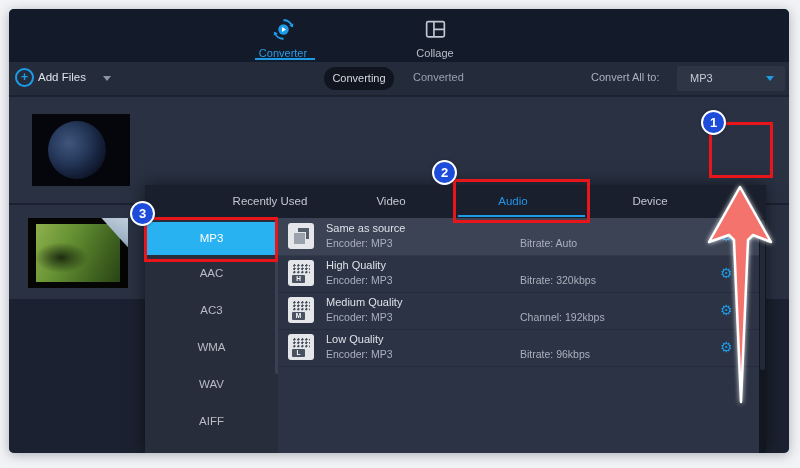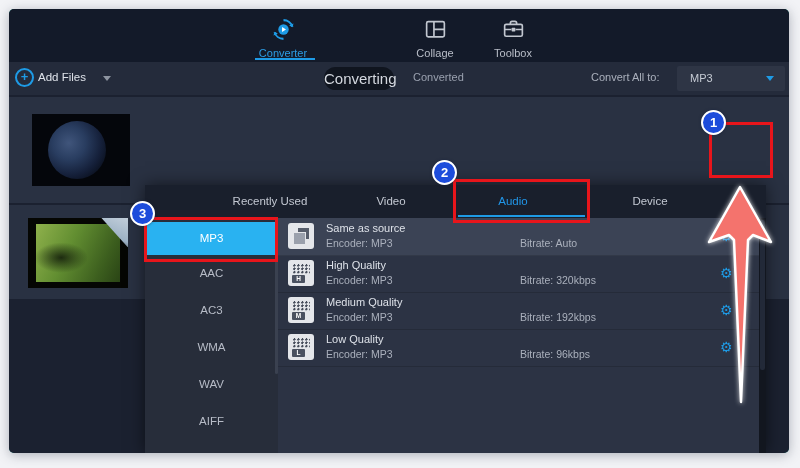--- a/index.html
+++ b/index.html
@@ -18,21 +18,21 @@
 
   
   .toolbar{position:absolute;left:0;top:53px;width:780px;height:33px;background:#242b3b;}
   .plus-circle{position:absolute;left:6px;top:6px;width:15px;height:15px;border:2px solid #1e9be6;
                border-radius:50%;color:#1e9be6;font-size:13px;line-height:14px;text-align:center;font-weight:bold;}
   .addfiles-label{position:absolute;left:29px;top:9px;font-size:11.5px;color:#dfe3ea;}
   .caret{width:0;height:0;border-left:4px solid transparent;border-right:4px solid transparent;border-top:5px solid #8d94a0;}
   .caret.blue{border-top-color:#1e9be6;}
   .addfiles-caret{position:absolute;left:94px;top:14px;}
   .pill{position:absolute;left:315px;top:5px;width:70px;height:23px;border-radius:12px;background:#10151f;
-        color:#d4d8df;font-size:15px;line-height:23px;text-align:center;}
+        color:#d4d8df;font-size:11px;line-height:23px;text-align:center;}
   .converted-tab{position:absolute;left:404px;top:9px;font-size:11px;color:#9aa1af;}
   .convertall-label{position:absolute;left:582px;top:9px;width:84px;text-align:left;font-size:11px;color:#aab0bc;}
   .convertall-dd{position:absolute;left:668px;top:4px;width:108px;height:25px;background:#2e3545;border-radius:2px;}
   .convertall-dd .val{position:absolute;left:13px;top:6px;font-size:11px;color:#c6cbd4;}
   .convertall-dd .caret{position:absolute;right:11px;top:10px;}
 
   
   .filelist{position:absolute;left:0;top:86px;width:780px;height:358px;background:#1b2130;}
   .frow1{position:absolute;left:0;top:2px;width:780px;height:106px;background:#293142;}
   .frow2{position:absolute;left:0;top:110px;width:780px;height:94px;background:#293142;}
@@ -148,32 +148,20 @@
       <div class="nav-item" style="left:388px;">
         <span class="nicon">
           <svg width="25" height="25" viewBox="0 0 24 24">
             <rect x="3.5" y="4.5" width="17" height="14.5" rx="1.5" stroke="#c2c7d0" stroke-width="1.6" fill="none"></rect>
             <line x1="10.5" y1="4.5" x2="10.5" y2="19" stroke="#c2c7d0" stroke-width="1.6"></line>
             <line x1="10.5" y1="11.8" x2="20.5" y2="11.8" stroke="#c2c7d0" stroke-width="1.6"></line>
           </svg>
         </span>
         <div class="nav-label">Collage</div>
       </div>
-      <div class="nav-item" style="left:466px;">
-        <span class="nicon">
-          <svg width="25" height="25" viewBox="0 0 24 24">
-            <path d="M9 7 V5.8 a1.6 1.6 0 0 1 1.6 -1.6 h2.8 a1.6 1.6 0 0 1 1.6 1.6 V7" stroke="#c2c7d0" stroke-width="1.6" fill="none"></path>
-            <rect x="3.5" y="7" width="17" height="11.5" rx="1.5" stroke="#c2c7d0" stroke-width="1.6" fill="none"></rect>
-            <line x1="3.5" y1="12" x2="10" y2="12" stroke="#c2c7d0" stroke-width="1.6"></line>
-            <line x1="14" y1="12" x2="20.5" y2="12" stroke="#c2c7d0" stroke-width="1.6"></line>
-            <rect x="10.2" y="10.4" width="3.6" height="3.4" rx="0.6" fill="#c2c7d0"></rect>
-          </svg>
-        </span>
-        <div class="nav-label">Toolbox</div>
-      </div>
       <div class="nav-underline"></div>
     </div>
 
     <div class="toolbar">
       <div class="plus-circle">+</div>
       <div class="addfiles-label">Add Files</div>
       <div class="caret addfiles-caret"></div>
       <div class="pill">Converting</div>
       <div class="converted-tab">Converted</div>
       <div class="convertall-label">Convert All to:</div>
@@ -300,21 +288,21 @@
           <div class="q-bitrate">Bitrate: 320kbps</div>
           <div class="q-gear">⚙</div>
         </div>
         <div class="q-row" style="top:74px;">
           <div class="qicon">
               <div class="dots"></div>
               <div class="band">M</div>
             </div>
           <div class="q-title">Medium Quality</div>
           <div class="q-encoder">Encoder: MP3</div>
-          <div class="q-bitrate">Bitrate: 192kbps</div>
+          <div class="q-bitrate">Channel: 192kbps</div>
           <div class="q-gear">⚙</div>
         </div>
         <div class="q-row" style="top:111px;">
           <div class="qicon">
               <div class="dots"></div>
               <div class="band">L</div>
             </div>
           <div class="q-title">Low Quality</div>
           <div class="q-encoder">Encoder: MP3</div>
           <div class="q-bitrate">Bitrate: 96kbps</div>

